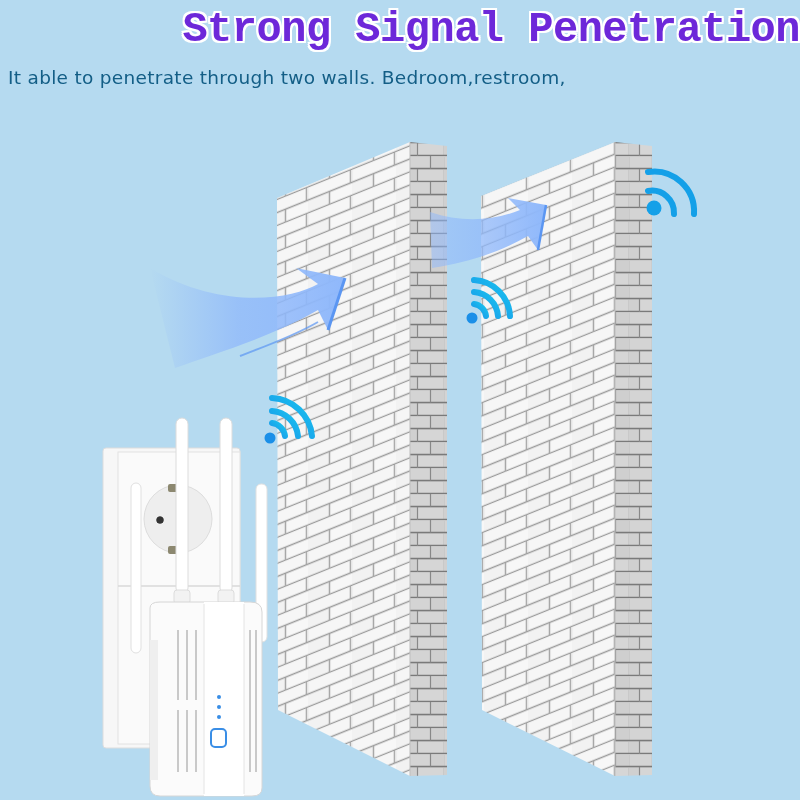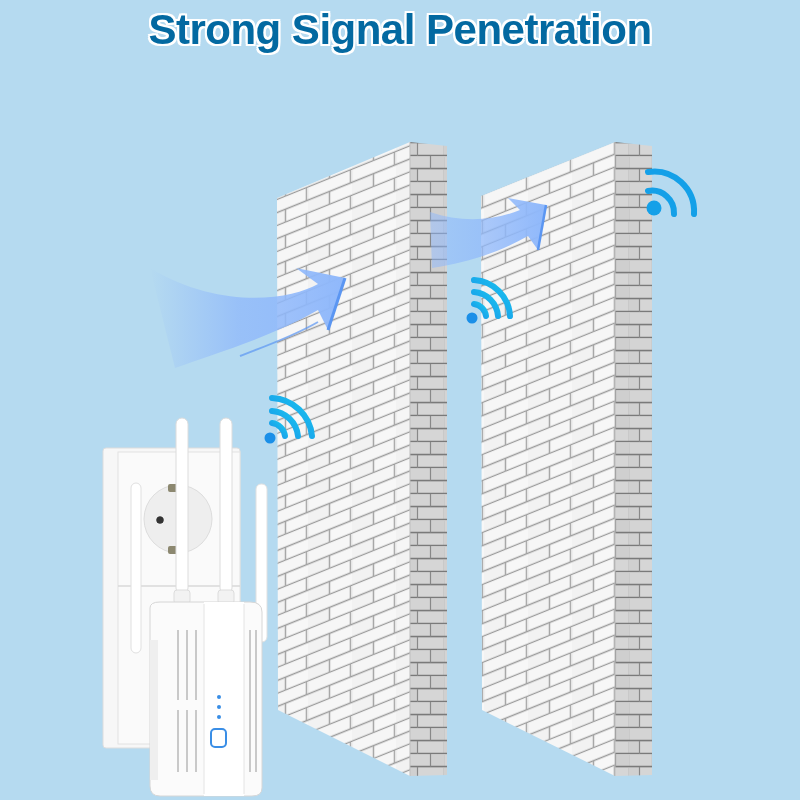--- a/index.html
+++ b/index.html
@@ -1,34 +1,35 @@
 <!DOCTYPE html>
 <html><head>
 <meta charset="utf-8">
 <style>
   html, body { margin:0; padding:0; }
   body { width:800px; height:800px; overflow:hidden; background:#b5daf0; position:relative; font-family:"Liberation Sans", sans-serif; }
   .title {
-    position:absolute; left:0; top:6px; width:800px; text-align:center;
-    font-family:Liberation Sans, sans-serif; font-weight:bold; font-size:42px; color:#0369a1;
+    position:absolute; left:0; top:6px; width:800px; text-align:right;
+    font-family:Liberation Mono, monospace; font-weight:bold; font-size:42px; color:#6d28d9;
     letter-spacing:-0.5px;
     text-shadow: 2px 0 0 #fff, -2px 0 0 #fff, 0 2px 0 #fff, 0 -2px 0 #fff, 2px 2px 0 #fff, -2px -2px 0 #fff, 2px -2px 0 #fff, -2px 2px 0 #fff;
   }
   .subtitle {
     position:absolute; left:8px; top:64px; width:792px;
     font-family:"DejaVu Sans", sans-serif; font-size:18.5px; color:#135e86; line-height:27px; letter-spacing:0.3px;
   }
   .subtitle .l2 { padding-left:10px; display:block; }
   svg.scene { position:absolute; left:0; top:0; }
 </style>
 </head>
 <body>
 
 <div class="title">Strong Signal Penetration</div>
 <div class="subtitle">
+  <span>It able to penetrate through two walls. Bedroom,restroom,</span>
 </div>
 
 <svg class="scene" width="800" height="800" viewBox="0 0 800 800">
   <defs>
     <pattern id="brickFront" width="44" height="26" patternUnits="userSpaceOnUse" patternTransform="skewY(-22)">
       <rect width="44" height="26" fill="#eeeeee"></rect>
       <rect x="1" y="1" width="41" height="11" fill="#f6f6f6"></rect>
       <rect x="-21" y="14" width="41" height="11" fill="#f2f2f2"></rect>
       <rect x="23" y="14" width="41" height="11" fill="#f7f7f7"></rect>
       <line x1="0" y1="12.5" x2="44" y2="12.5" stroke="#9a9a9a" stroke-width="1.4"></line>

